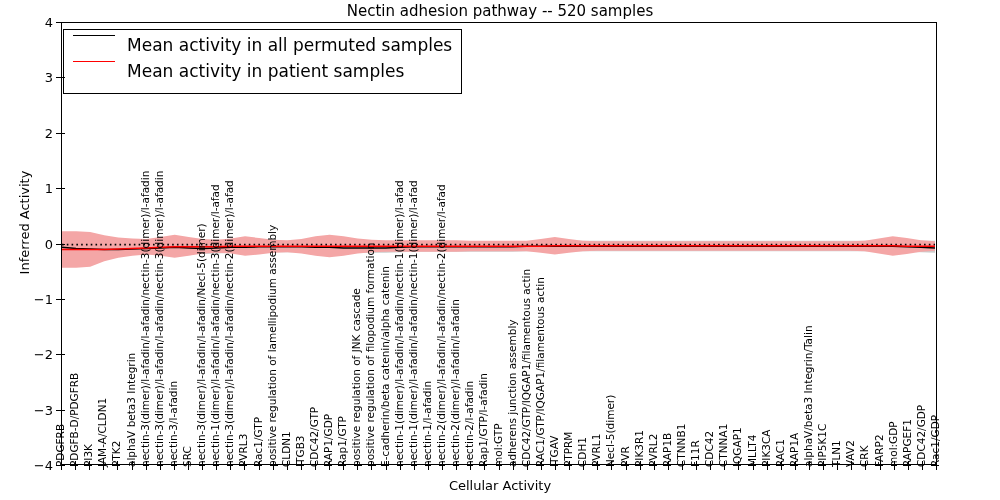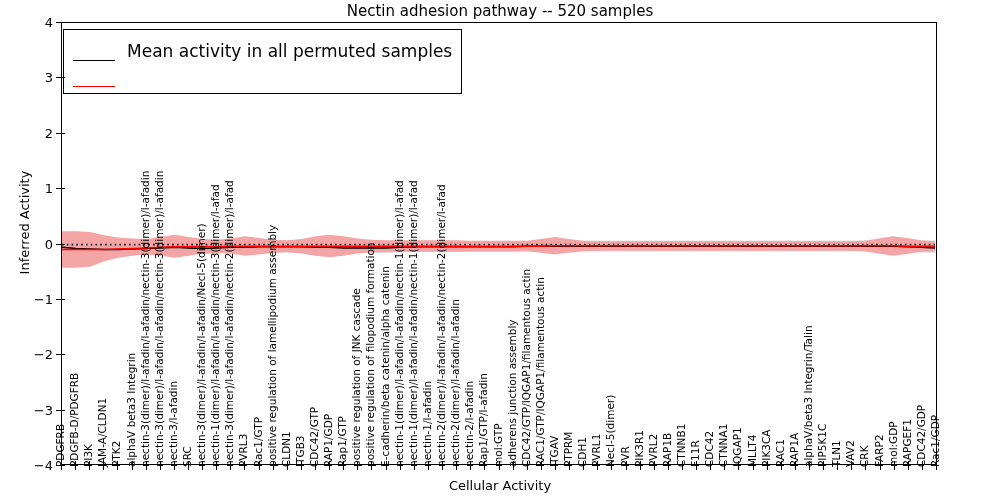--- a/index.html
+++ b/index.html
@@ -9,21 +9,21 @@
   #ylabel{position:absolute;left:-96px;top:215px;width:240px;text-align:center;font-size:13px;color:#000;
           transform:rotate(-90deg);transform-origin:center center;}
   #xlabel{position:absolute;left:0;top:478px;width:1000px;text-align:center;font-size:13px;color:#000;}
   #plot{position:absolute;left:61px;top:22px;width:876px;height:443px;border:1px solid #000;background:#fff;box-sizing:border-box;overflow:hidden;}
   #svgwrap{position:absolute;left:0;top:0;width:100%;height:100%;}
   .ytick{position:absolute;right:1006px;transform:translateY(-50%);font-size:13px;color:#000;white-space:nowrap;}
   #xlabels{position:absolute;left:61px;top:467px;width:876px;height:0;}
   .xlab{position:absolute;bottom:0;transform-origin:left bottom;transform:rotate(-90deg);
         font-size:10.5px;color:#000;white-space:nowrap;line-height:10px;}
   #legend{position:absolute;left:63px;top:29px;background:#fff;border:1px solid #000;padding:5px 9px 6px 9px;}
-  .legrow{display:flex;align-items:flex-end;height:26px;}
+  .legrow{display:flex;align-items:flex-start;height:26px;}
   .legline{display:inline-block;width:42px;height:0;border-top:1.6px solid #000;margin-right:12px;}
   .legline.red{border-top-color:#ff0000;}
   .legtxt{font-size:17px;color:#000;}
 </style>
 </head>
 <body>
 
 <div id="fig">
 
   <div id="title">Nectin adhesion pathway -- 520 samples</div>
@@ -108,20 +108,21 @@
     </div>
   <div id="xlabel">Cellular Activity</div>
 
   <div id="legend">
     <div class="legrow">
       <span class="legline"></span>
       <span class="legtxt">Mean activity in all permuted samples</span>
     </div>
     <div class="legrow">
       <span class="legline red"></span>
+      <span class="legtxt">Mean activity in patient samples</span>
     </div>
   </div>
 
 <div class="ytick" style="top: 465px; right: 947px;">−4</div>
     <div style="position: absolute; left: 56px; top: 465px; width: 5px; height: 1px; background: rgb(0, 0, 0);"></div>
     <div style="position: absolute; left: 61px; top: 465px; width: 4px; height: 1px; background: rgb(0, 0, 0);"></div>
     <div class="ytick" style="top: 409.625px; right: 947px;">−3</div>
     <div style="position: absolute; left: 56px; top: 409.625px; width: 5px; height: 1px; background: rgb(0, 0, 0);"></div>
     <div style="position: absolute; left: 61px; top: 409.625px; width: 4px; height: 1px; background: rgb(0, 0, 0);"></div>
     <div class="ytick" style="top: 354.25px; right: 947px;">−2</div>

